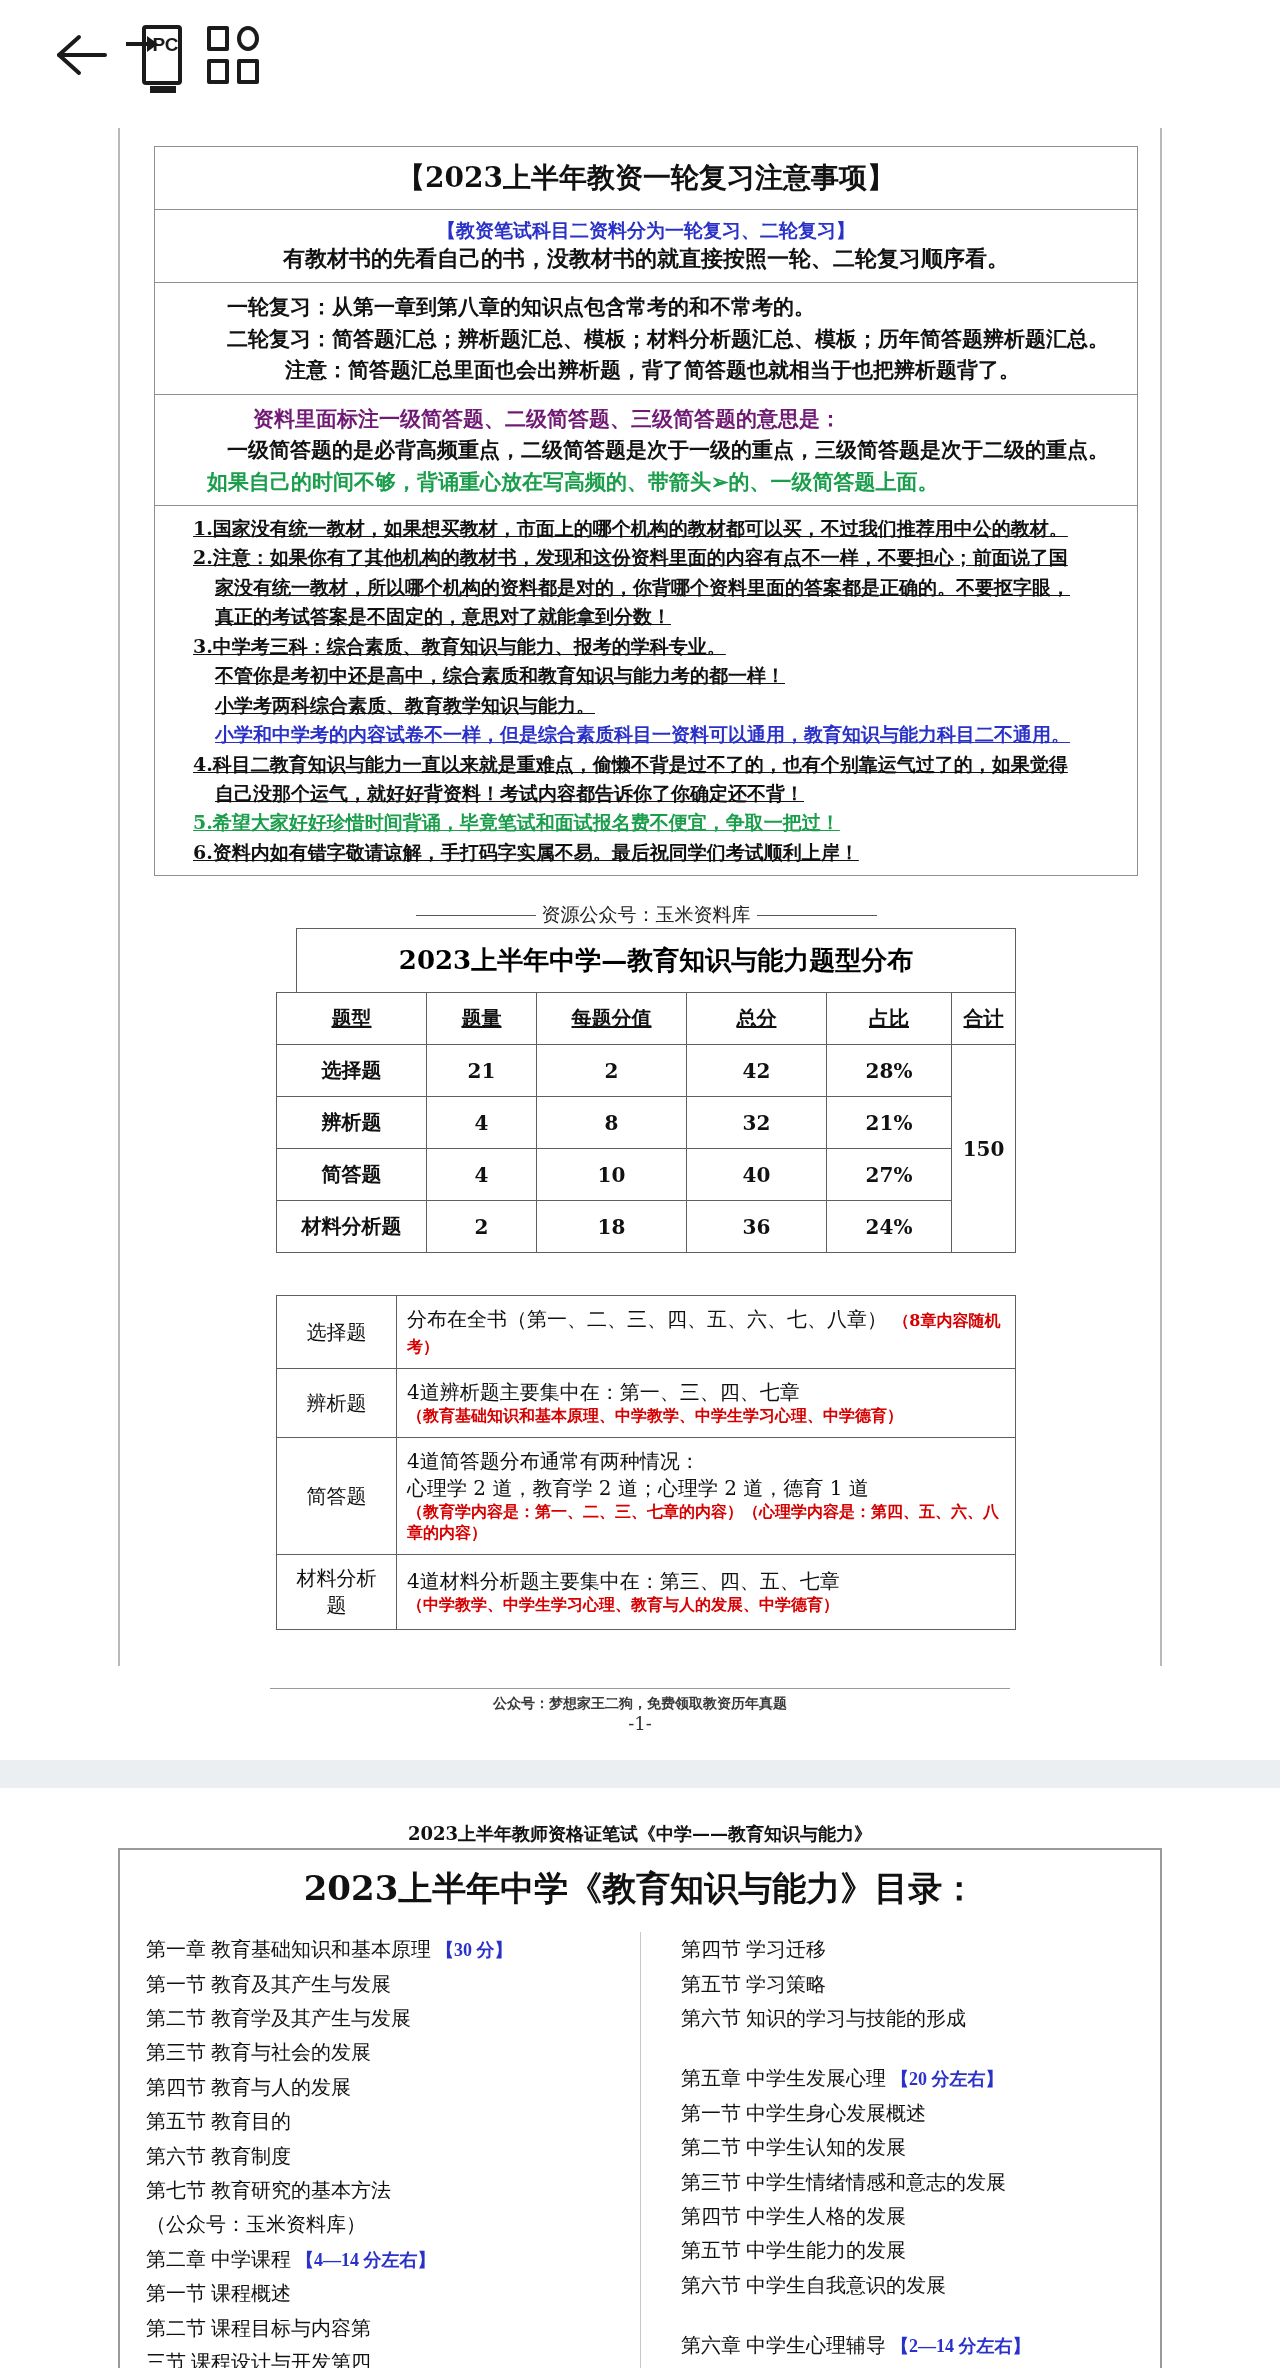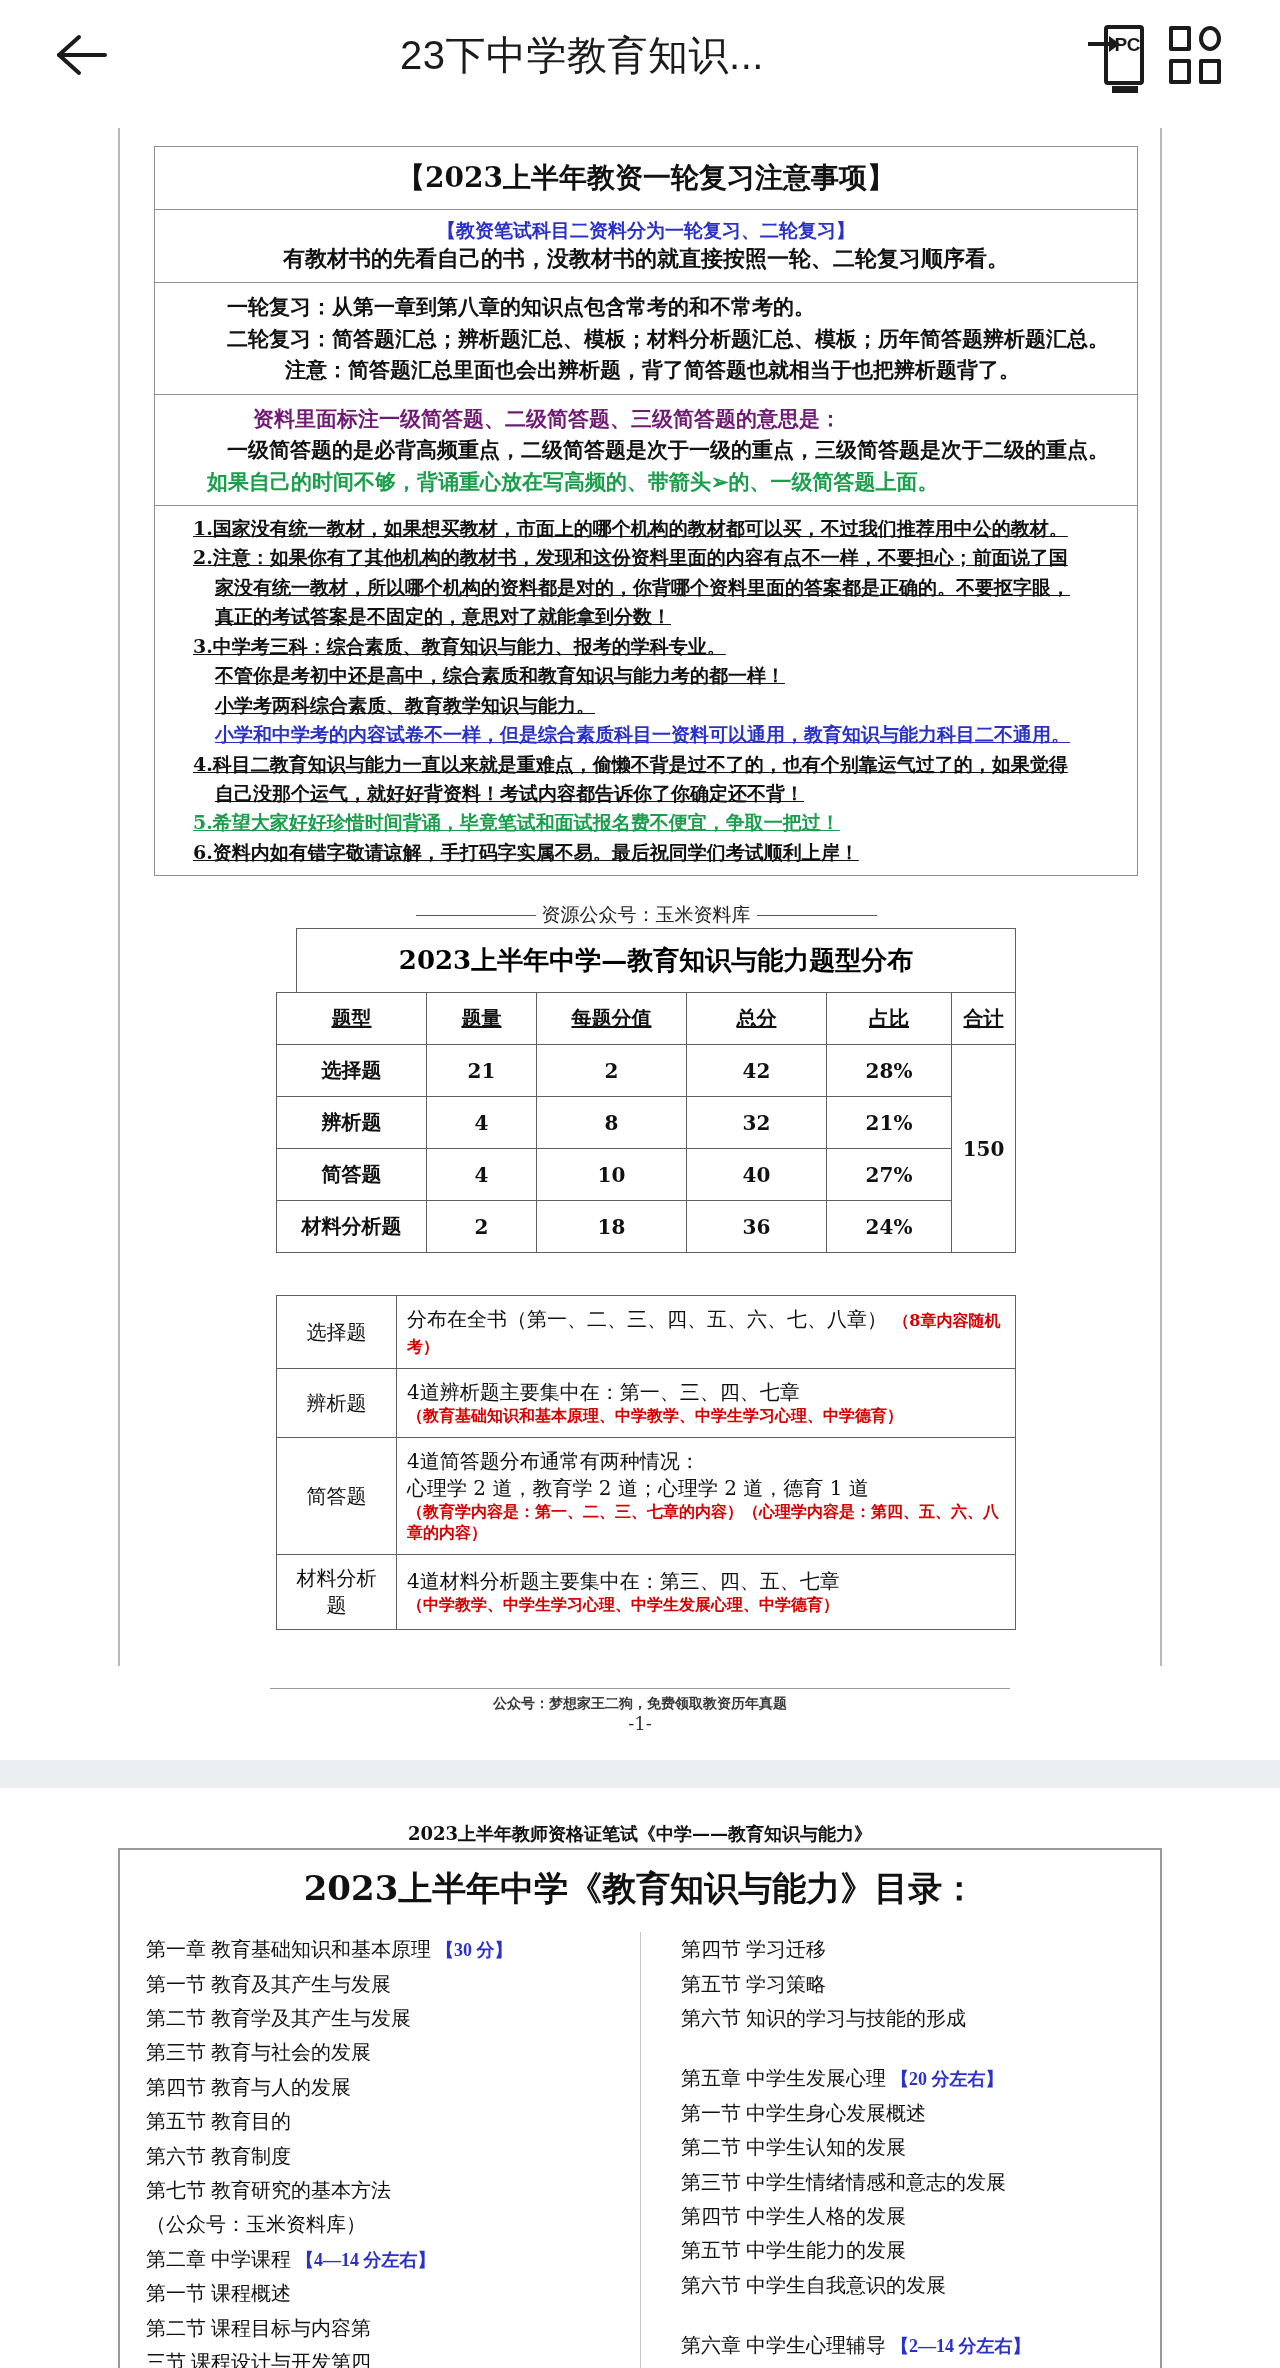--- a/index.html
+++ b/index.html
@@ -228,21 +228,20 @@
 <div class="app-header">
   <div class="back-btn">
     <span>
       <svg width="56" height="44" viewBox="0 0 56 44" aria-hidden="true">
         <path d="M26 4 L6 22 L26 40" fill="none" stroke="#1b1b1b" stroke-width="4" stroke-linecap="round" stroke-linejoin="round"></path>
         <line x1="6" y1="22" x2="52" y2="22" stroke="#1b1b1b" stroke-width="4" stroke-linecap="round"></line>
       </svg>
     </span>
   </div>
 
-  <div class="app-title">23下中学教育知识...</div>
 
   <div class="header-action">
     <span class="pc-icon">
       <span class="frame"></span>
       <span class="arrow"></span>
       <span class="pc-text">PC</span>
       <span class="bar"></span>
     </span>
   </div>
 
@@ -379,21 +378,21 @@
             <td>
               <div>4道简答题分布通常有两种情况：</div>
               <div>心理学 2 道，教育学 2 道；心理学 2 道，德育 1 道</div>
               <div class="red-note">（教育学内容是：第一、二、三、七章的内容）（心理学内容是：第四、五、六、八章的内容）</div>
             </td>
           </tr>
           <tr>
             <td class="k">材料分析题</td>
             <td>
               <div>4道材料分析题主要集中在：第三、四、五、七章</div>
-              <div class="red-note">（中学教学、中学生学习心理、中学生发展心理、中学德育）</div>
+              <div class="red-note">（中学教学、中学生学习心理、教育与人的发展、中学德育）</div>
             </td>
           </tr>
         </tbody>
           </table>
 
         <div style="height:26px"></div>
       </div>
     </div>
 
     <div class="pg-footer">

